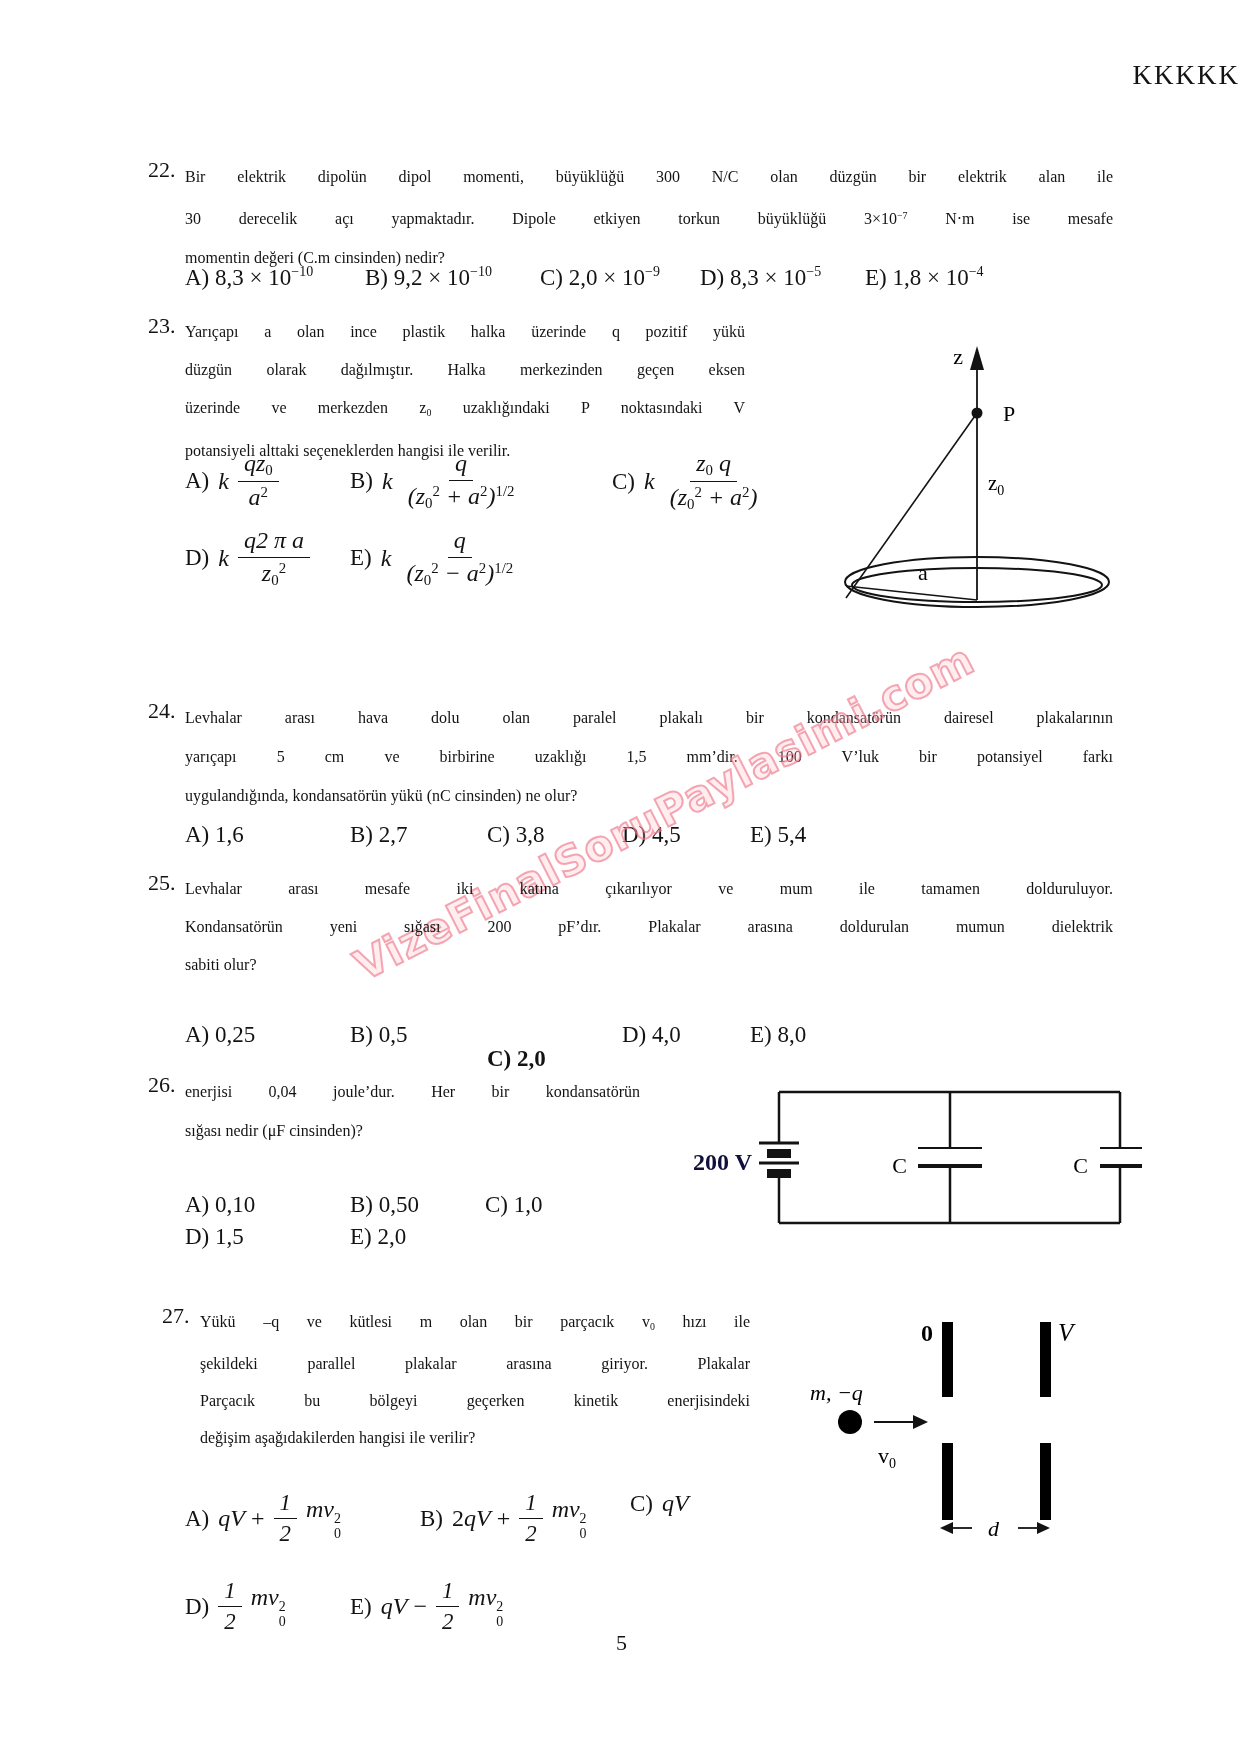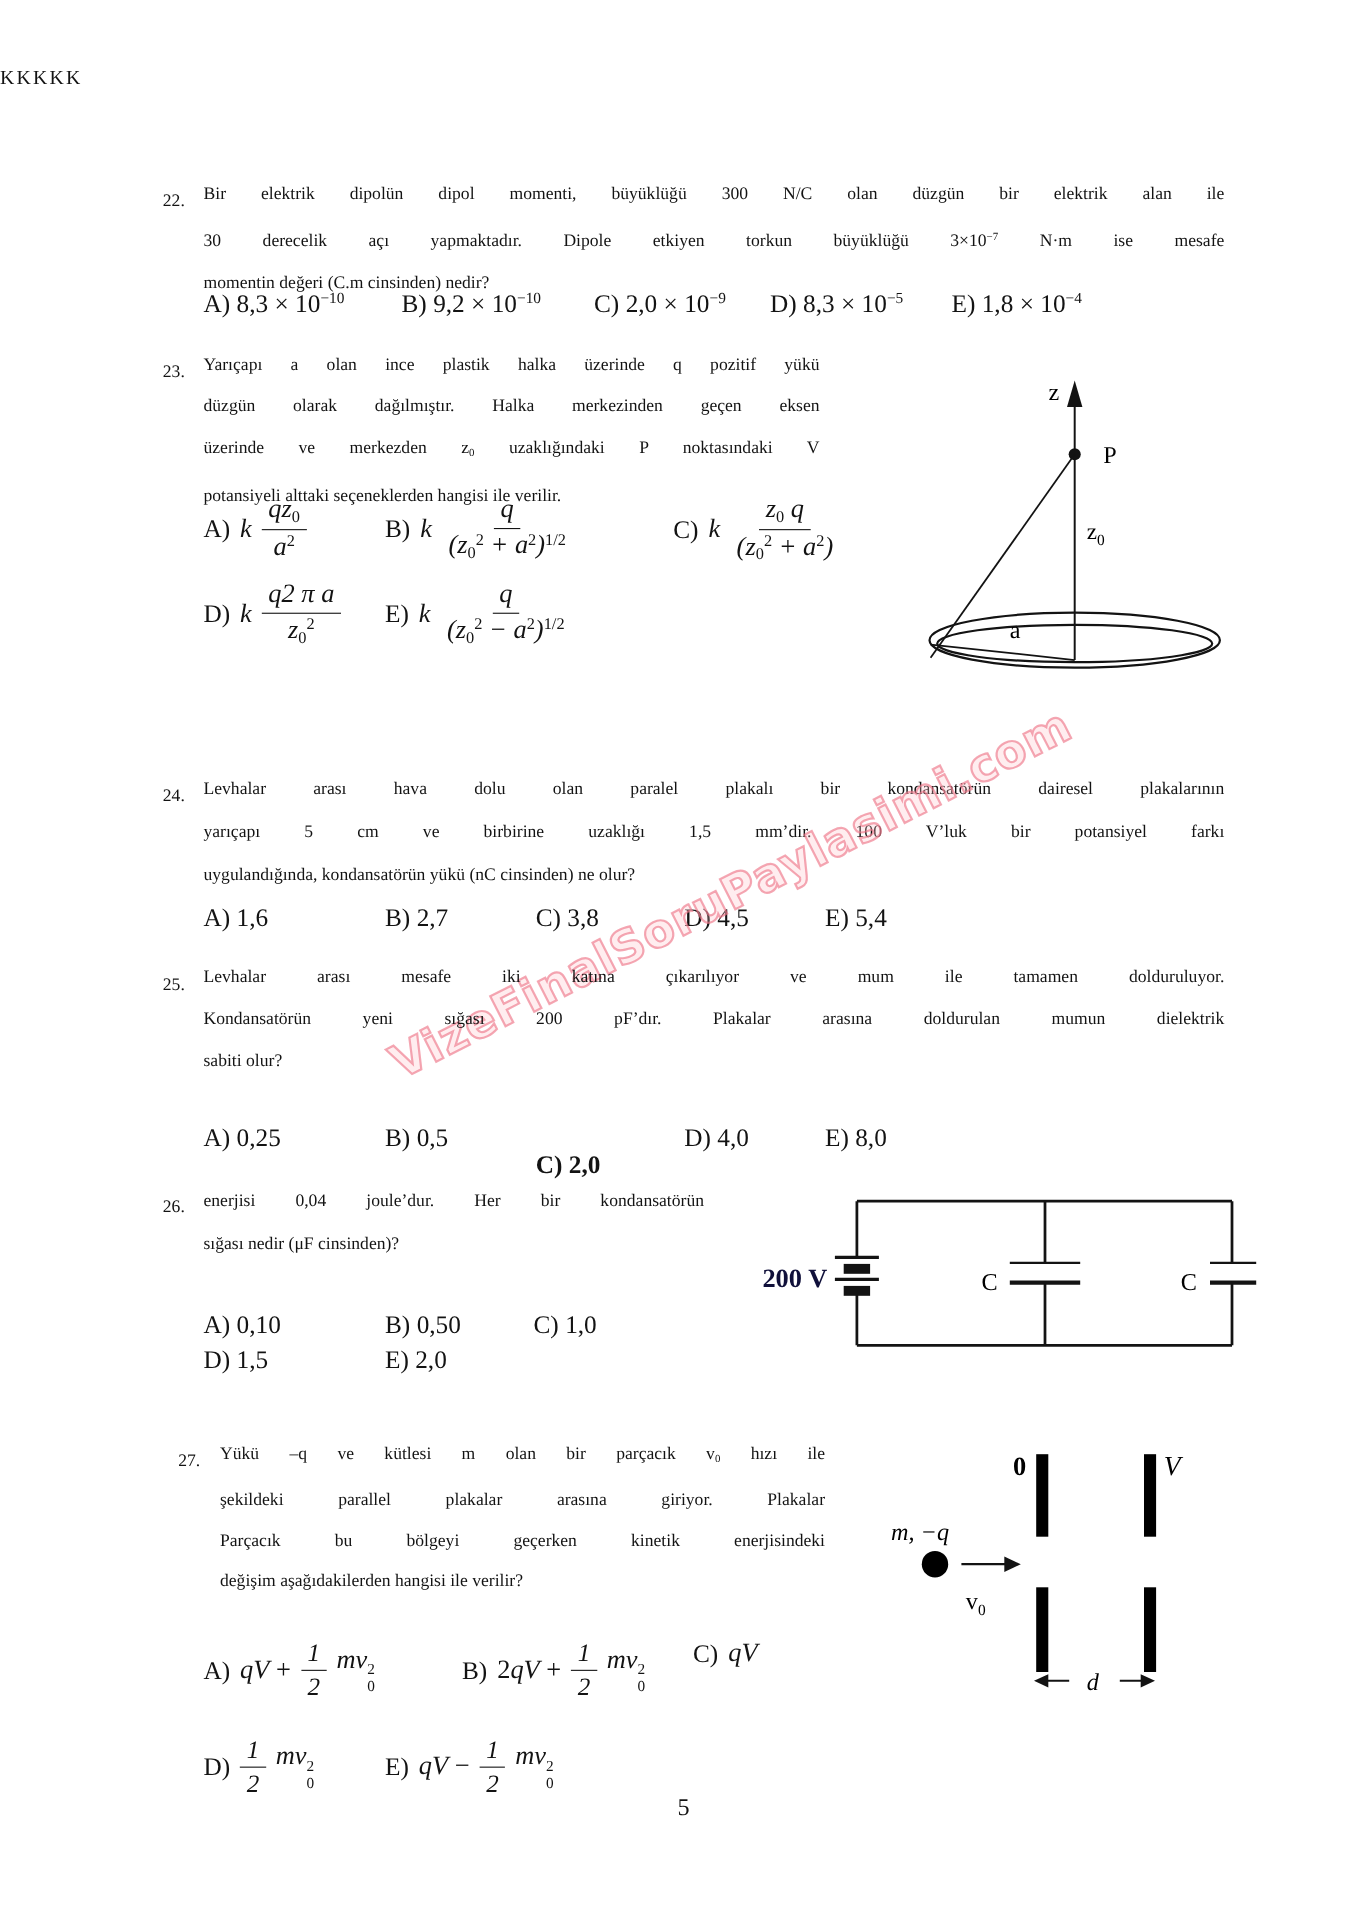--- a/index.html
+++ b/index.html
@@ -1,22 +1,22 @@
 <!DOCTYPE html>
 <html><head>
 <meta charset="utf-8">
 <style>
   html,body{margin:0;padding:0;background:#9a9a9a;}
   .page{
     position:relative;width:1240px;height:1754px;margin:0 auto;background:#ffffff;
     font-family:"Liberation Serif","DejaVu Serif",serif;color:#131313;overflow:hidden;
   }
   .abs{position:absolute;}
-  .title{position:absolute;left:0;right:0;top:60px;text-align:left;font-size:18px;letter-spacing:2px;}
-  .qnum{position:absolute;font-size:16px;margin-top:17px;}
+  .title{position:absolute;left:0;right:0;top:60px;text-align:right;font-size:27px;letter-spacing:2px;}
+  .qnum{position:absolute;font-size:22px;}
   .qbody{position:absolute;font-size:16px;}
   .qline{display:block;text-align:justify;text-align-last:justify;}
   .qline.last{text-align-last:left;}
   .sup{font-size:0.62em;vertical-align:0.55em;}
   .sub{font-size:0.62em;vertical-align:-0.28em;}
   .i{font-style:italic;}
   .opt{position:absolute;font-size:23px;white-space:nowrap;}
   .opt .exp{font-size:14px;vertical-align:9px;}
   .mopt{position:absolute;display:inline-flex;align-items:center;font-size:24px;gap:9px;white-space:nowrap;}
   .molab{font-size:23px;}

